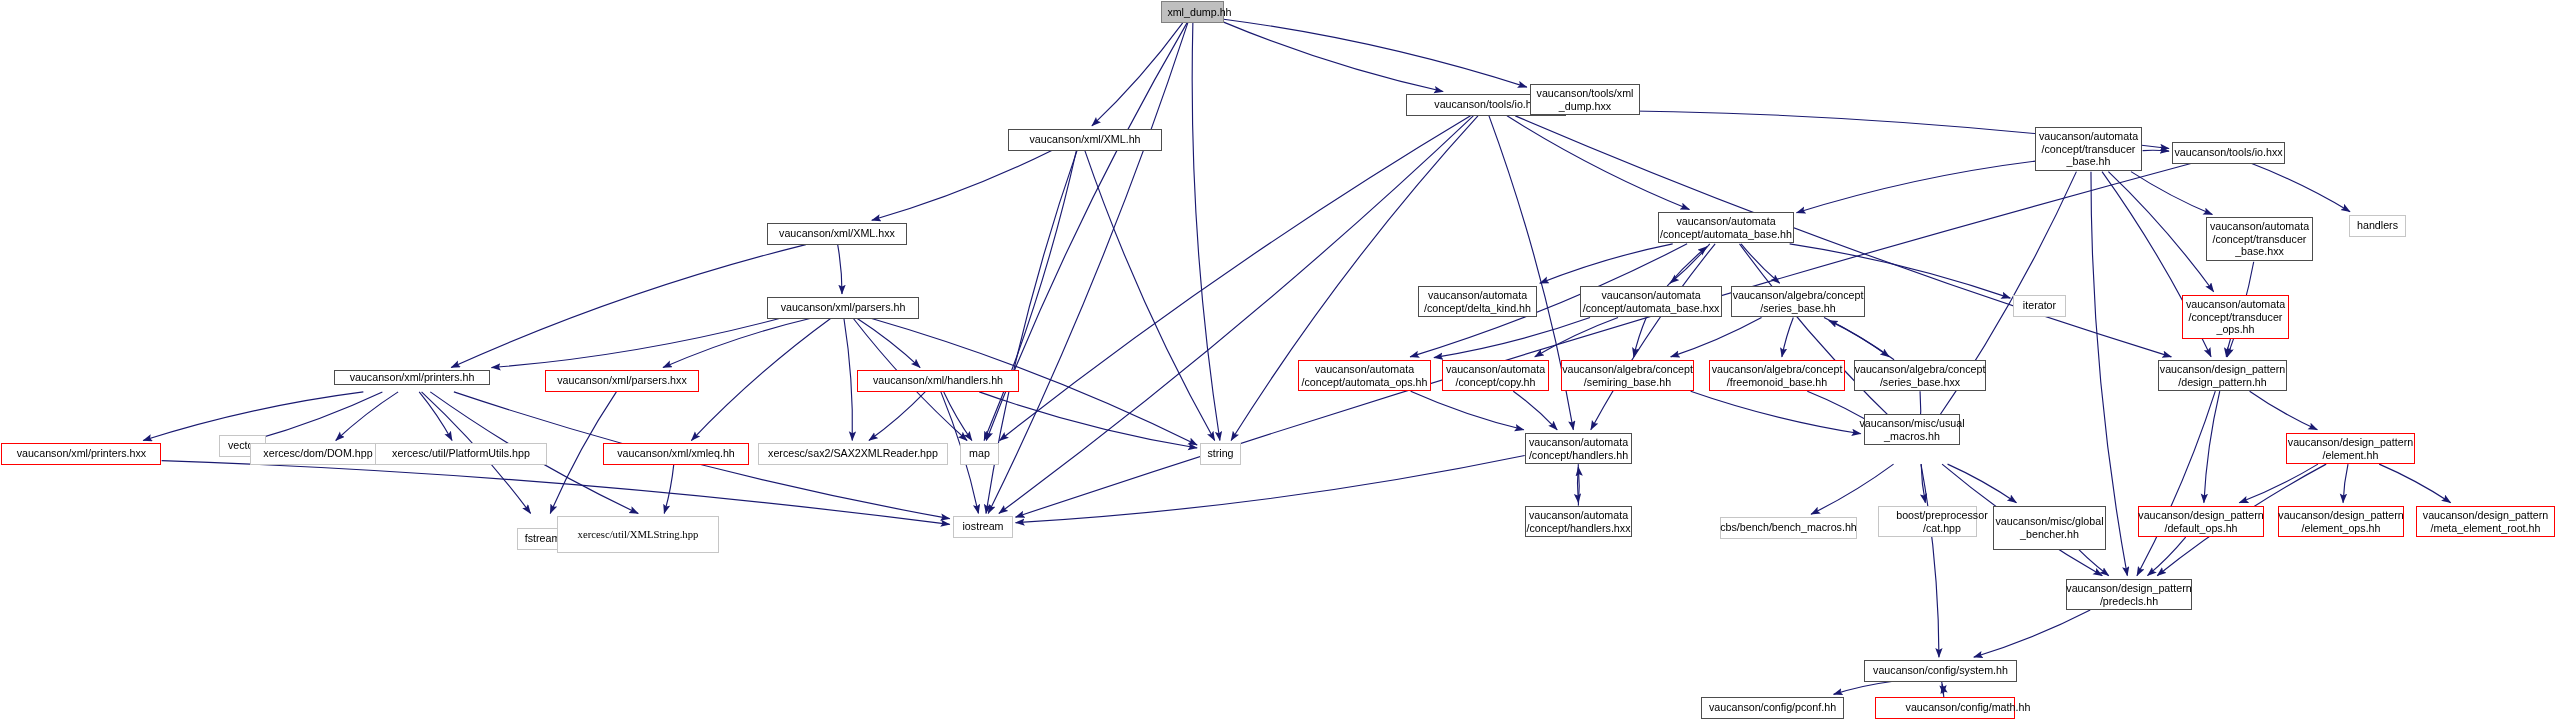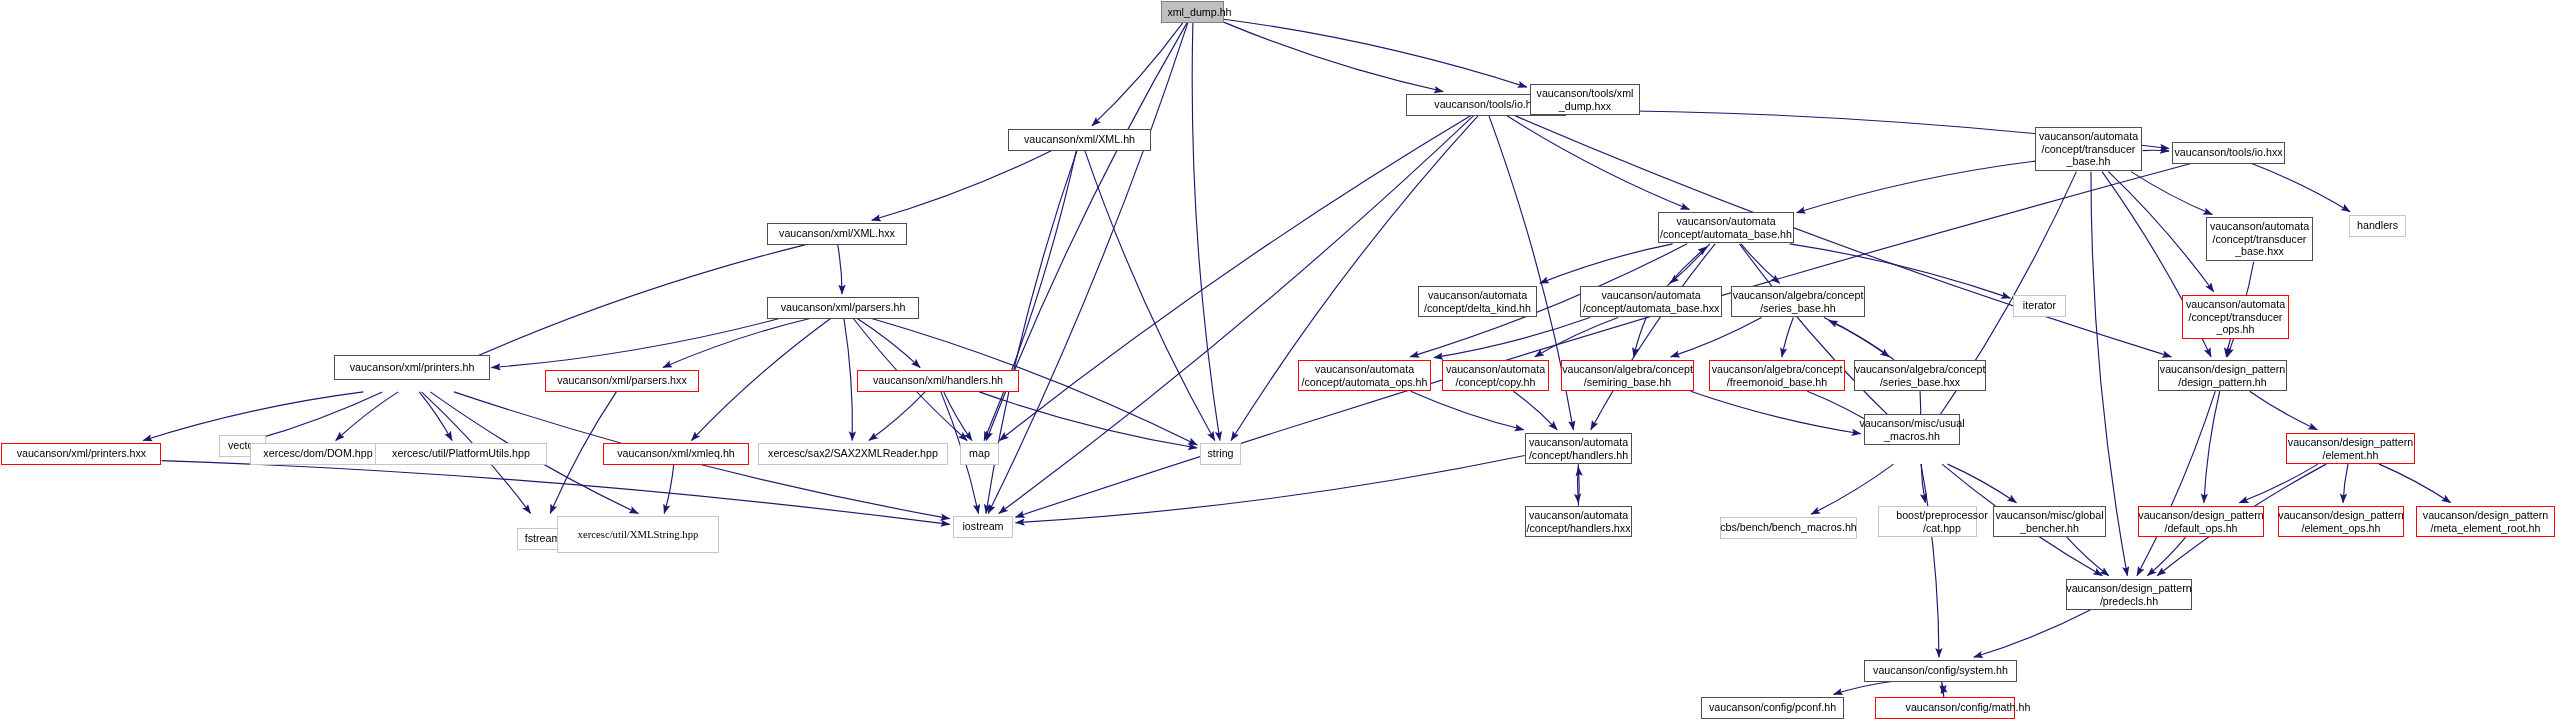--- a/index.html
+++ b/index.html
@@ -147,24 +147,24 @@
         <path d="M2645.2115384615386,953 Q2603.728461538462,958.339423076923 2563.8653846153848,971" fill="none" stroke="#191970" stroke-width="1.6" marker-end="url(#arrow)"></path>
         <path d="M2715.019230769231,953 Q2717.0407692307695,961.8909615384615 2717.4423076923076,971" fill="none" stroke="#191970" stroke-width="1.6" marker-end="url(#arrow)"></path>
         <path d="M2717.980769230769,975 Q2717.5792307692304,965.8909615384615 2715.5576923076924,957" fill="none" stroke="#191970" stroke-width="1.6" marker-end="url(#arrow)"></path>
       </g>
   </svg>
   <div id="nodes-group">
       <div class="node n-root" style="left: 1161px; top: 1.4px; width: 63px; height: 21.5px;">xml_dump.hh</div>
       <div class="node n-normal" style="left: 1406px; top: 94px; width: 160px; height: 21.5px;">vaucanson/tools/io.hh</div>
       <div class="node n-normal" style="left: 1530px; top: 84px; width: 110px; height: 31px;">vaucanson/tools/xml
 _dump.hxx</div>
-      <div class="node n-normal" style="left: 1008px; top: 129px; width: 143px; height: 21.5px;">vaucanson/xml/XML.hh</div>
+      <div class="node n-normal" style="left: 1008px; top: 129px; width: 154px; height: 21.5px;">vaucanson/xml/XML.hh</div>
       <div class="node n-normal" style="left: 767px; top: 223px; width: 140px; height: 21.5px;">vaucanson/xml/XML.hxx</div>
       <div class="node n-normal" style="left: 767px; top: 297px; width: 152px; height: 21.5px;">vaucanson/xml/parsers.hh</div>
-      <div class="node n-normal" style="left: 334px; top: 355px; width: 156px; height: 25px;">vaucanson/xml/printers.hh</div>
+      <div class="node n-normal" style="left: 334px; top: 370px; width: 156px; height: 15px;">vaucanson/xml/printers.hh</div>
       <div class="node n-red" style="left: 545px; top: 370px; width: 154px; height: 21.5px;">vaucanson/xml/parsers.hxx</div>
       <div class="node n-red" style="left: 857px; top: 370px; width: 162px; height: 21.5px;">vaucanson/xml/handlers.hh</div>
       <div class="node n-red" style="left: 1.4px; top: 443px; width: 160px; height: 21.5px;">vaucanson/xml/printers.hxx</div>
       <div class="node n-system" style="left: 187px; top: 435px; width: 47px; height: 21.5px; margin-left: 32px;">vector</div>
       <div class="node n-system" style="left: 250px; top: 443px; width: 136px; height: 21.5px;">xercesc/dom/DOM.hpp</div>
       <div class="node n-system" style="left: 375px; top: 443px; width: 172px; height: 21.5px;">xercesc/util/PlatformUtils.hpp</div>
       <div class="node n-red" style="left: 603px; top: 443px; width: 146px; height: 21.5px;">vaucanson/xml/xmleq.hh</div>
       <div class="node n-system" style="left: 758px; top: 443px; width: 190px; height: 21.5px;">xercesc/sax2/SAX2XMLReader.hpp</div>
       <div class="node n-system" style="left: 960px; top: 443px; width: 39px; height: 21.5px;">map</div>
       <div class="node n-system" style="left: 1200px; top: 443px; width: 41px; height: 21.5px;">string</div>
@@ -207,21 +207,21 @@
 /element.hh</div>
       <div class="node n-normal" style="left: 1864px; top: 414px; width: 96px; height: 31px;">vaucanson/misc/usual
 _macros.hh</div>
       <div class="node n-normal" style="left: 1525px; top: 433px; width: 107px; height: 31px;">vaucanson/automata
 /concept/handlers.hh</div>
       <div class="node n-normal" style="left: 1525px; top: 506px; width: 107px; height: 31px;">vaucanson/automata
 /concept/handlers.hxx</div>
       <div class="node n-system" style="left: 1720px; top: 517px; width: 137px; height: 21.5px;">cbs/bench/bench_macros.hh</div>
       <div class="node n-system" style="left: 1878px; top: 506px; width: 99px; height: 31px; padding-left: 31px;">boost/preprocessor
 /cat.hpp</div>
-      <div class="node n-normal" style="left: 1993px; top: 506px; width: 113px; height: 31px;">vaucanson/misc/global
+      <div class="node n-normal" style="left: 1993px; top: 506px; width: 113px; height: 44px;">vaucanson/misc/global
 _bencher.hh</div>
       <div class="node n-red" style="left: 2138px; top: 506px; width: 126px; height: 31px;">vaucanson/design_pattern
 /default_ops.hh</div>
       <div class="node n-red" style="left: 2278px; top: 506px; width: 126px; height: 31px;">vaucanson/design_pattern
 /element_ops.hh</div>
       <div class="node n-red" style="left: 2416px; top: 506px; width: 139px; height: 31px;">vaucanson/design_pattern
 /meta_element_root.hh</div>
       <div class="node n-normal" style="left: 2066px; top: 579px; width: 126px; height: 31px;">vaucanson/design_pattern
 /predecls.hh</div>
       <div class="node n-normal" style="left: 1864px; top: 660px; width: 153px; height: 21.5px;">vaucanson/config/system.hh</div>

